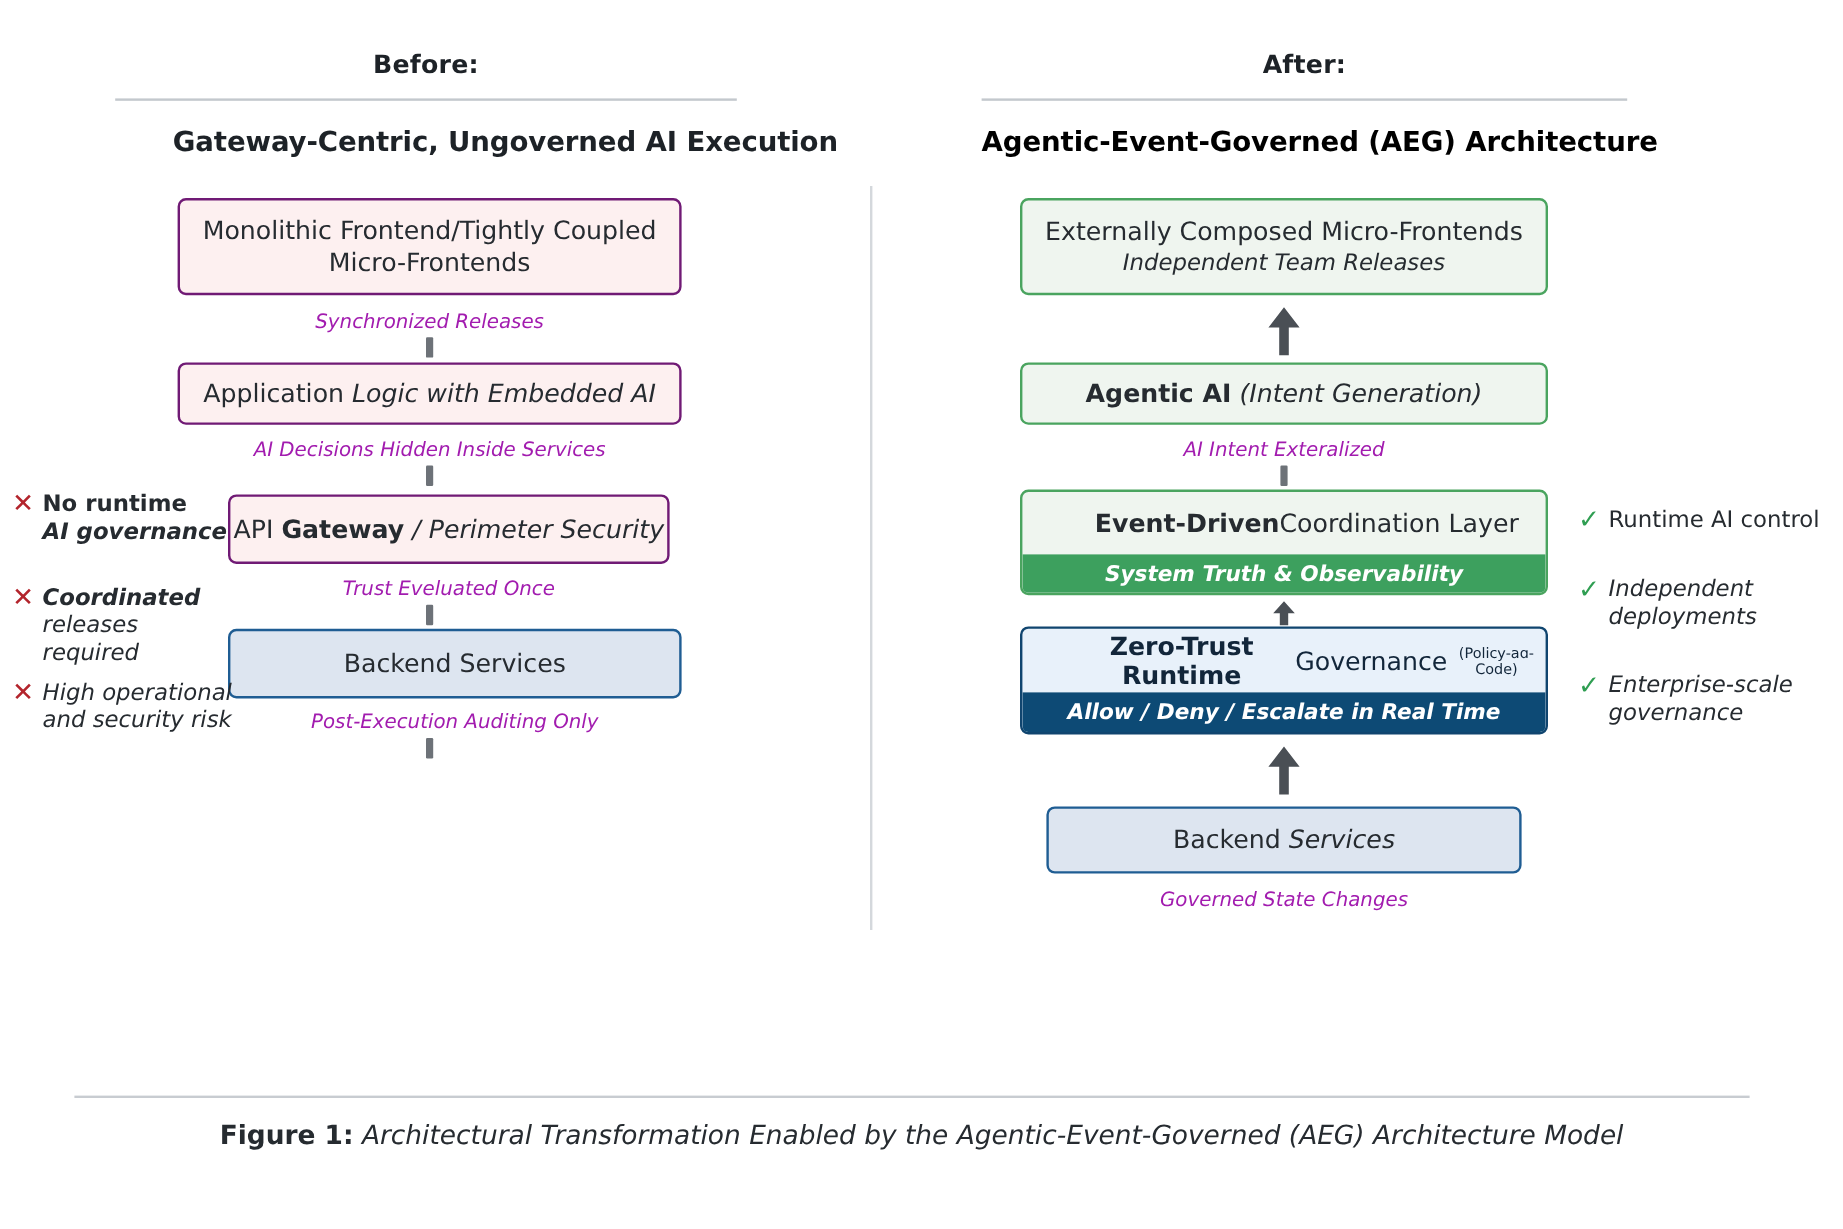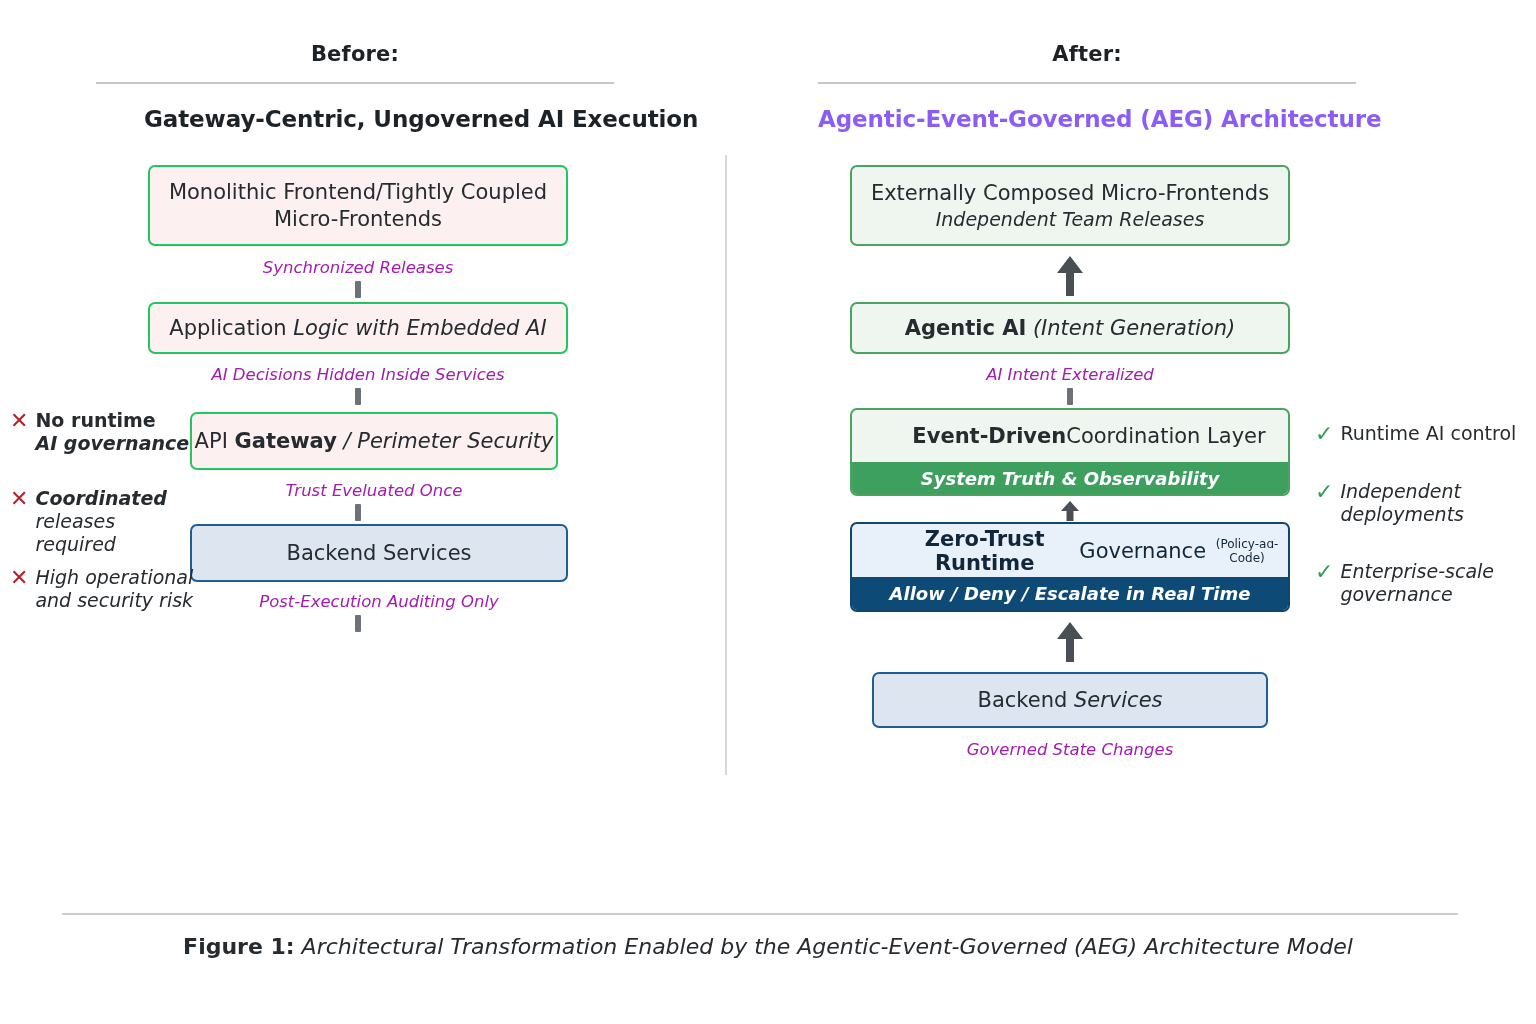--- a/index.html
+++ b/index.html
@@ -19,39 +19,39 @@
     letter-spacing: .2px;
   }
   .head-rule {
     position: absolute; height: 2px; background: #c3c8cd;
   }
   .col-title {
     position: absolute; font-size: 23px; font-weight: bold;
     letter-spacing: -.1px; white-space: nowrap;
   }
   .col-title.red-side { color: #1d2227; }
-  .col-title.green-side { color: #8b5cf6; }
+  .col-title.green-side { color: #000000; }
 
   
   .divider {
     position: absolute; left: 725px; top: 155px;
     width: 2px; height: 620px; background: #d4d8dc;
   }
 
   
   .box {
     position: absolute; border-radius: 7px;
     display: flex; flex-direction: column;
     align-items: center; justify-content: center;
     text-align: center; line-height: 1.28;
   }
   .box .l1 { font-size: 21px; }
   .box .l2 { font-size: 19px; font-style: italic; }
 
-  .box.red   { background: #fdf0f0; border: 2px solid #22c55e; }
+  .box.red   { background: #fdf0f0; border: 2px solid #701a75; }
   .box.blue  { background: #dde5f0; border: 2px solid #1f5d93; }
   .box.green { background: #eff5ef; border: 2px solid #4aa45f; }
 
   
   .split { position: absolute; border-radius: 7px; overflow: hidden; }
   .split .top {
     display: flex; align-items: center; justify-content: center;
     font-size: 21px; text-align: center; padding-left: 38px;
   }
   .split .band {

